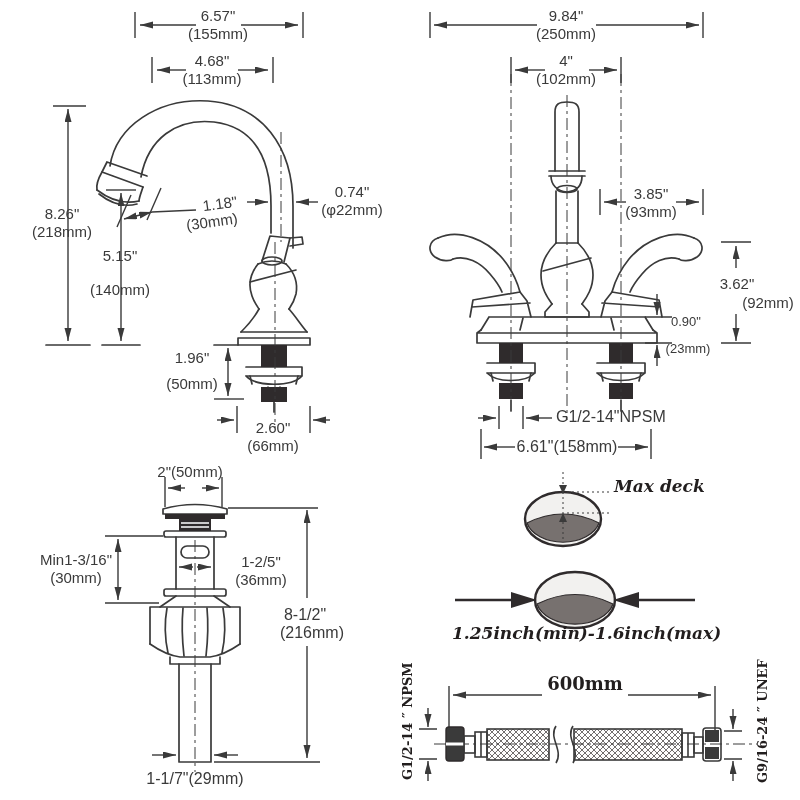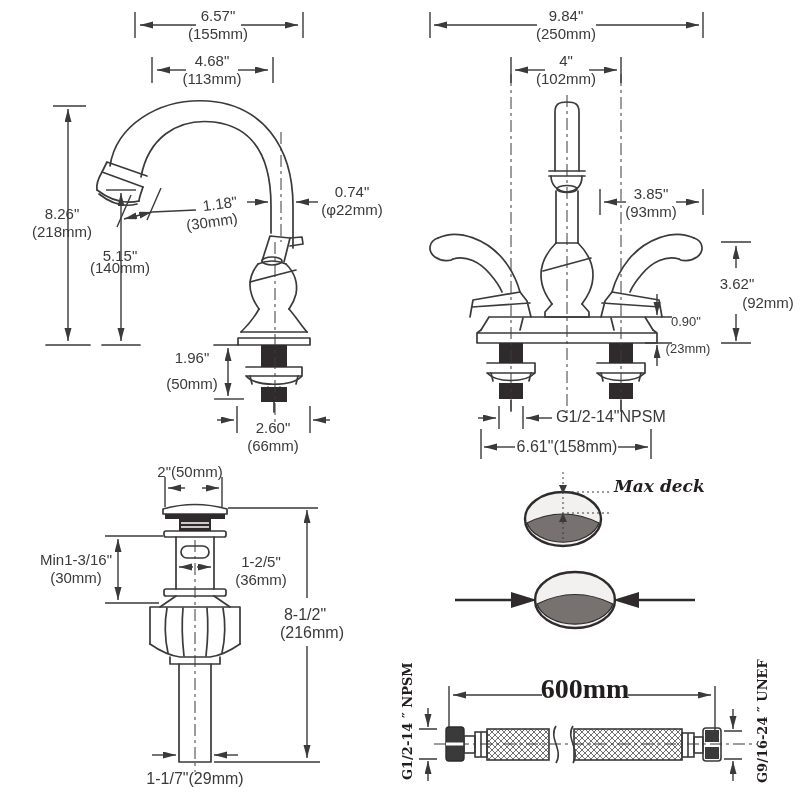--- a/index.html
+++ b/index.html
@@ -6,21 +6,21 @@
   .stage{position:relative;width:800px;height:800px;background:#ffffff;overflow:hidden;
          font-family:"Liberation Sans",sans-serif;}
   svg{position:absolute;left:0;top:0;}
   .lbl{position:absolute;white-space:nowrap;color:#3a3a3a;font-size:15px;line-height:1.1;}
   .c{width:120px;margin-left:-60px;text-align:center;}
   .sm{font-size:13px;}
   .lg{font-size:16px;}
   .tilt{transform:rotate(-8deg);}
   .serif{font-family:"DejaVu Serif",serif;font-weight:bold;color:#221e1e;}
   .fs17{font-size:17px;font-style:italic;}
-  .fs20{font-size:28px;font-family:Liberation Serif, serif;}
+  .fs20{font-size:18px;}
   .rot{width:170px;margin-left:-85px;text-align:center;transform:rotate(-90deg);font-size:13px;}
 </style>
 </head>
 <body>
 
 <div class="stage">
 
 <svg width="800" height="800" viewBox="0 0 800 800">
   <defs>
     <marker id="ae" markerUnits="userSpaceOnUse" markerWidth="14" markerHeight="9" refX="13" refY="3.5" orient="auto">
@@ -254,21 +254,21 @@
   </g>
 </svg>
 
 <div class="lbl c" style="left:218px;top:8px">6.57"</div>
 <div class="lbl c" style="left:218px;top:26px">(155mm)</div>
 <div class="lbl c" style="left:212px;top:53px">4.68"</div>
 <div class="lbl c" style="left:212px;top:71px">(113mm)</div>
 <div class="lbl c" style="left:62px;top:206px">8.26"</div>
 <div class="lbl c" style="left:62px;top:224px">(218mm)</div>
 <div class="lbl c" style="left:120px;top:248px">5.15"</div>
-<div class="lbl c" style="left:120px;top:260px">(140mm)</div>
+<div class="lbl c" style="left:120px;top:282px">(140mm)</div>
 <div class="lbl c tilt" style="left:220px;top:196px">1.18"</div>
 <div class="lbl c tilt" style="left:212px;top:214px">(30mm)</div>
 <div class="lbl c" style="left:352px;top:184px">0.74"</div>
 <div class="lbl c" style="left:352px;top:202px">(φ22mm)</div>
 <div class="lbl c" style="left:192px;top:350px">1.96"</div>
 <div class="lbl c" style="left:192px;top:376px">(50mm)</div>
 <div class="lbl c" style="left:273px;top:420px">2.60"</div>
 <div class="lbl c" style="left:273px;top:438px">(66mm)</div>
 
 <div class="lbl c" style="left:566px;top:8px">9.84"</div>
@@ -287,18 +287,19 @@
 <div class="lbl c" style="left:190px;top:464px">2"(50mm)</div>
 <div class="lbl c" style="left:76px;top:552px">Min1-3/16"</div>
 <div class="lbl c" style="left:76px;top:570px">(30mm)</div>
 <div class="lbl c" style="left:261px;top:554px">1-2/5"</div>
 <div class="lbl c" style="left:261px;top:572px">(36mm)</div>
 <div class="lbl c lg" style="left:305px;top:606px">8-1/2"</div>
 <div class="lbl c lg" style="left:312px;top:624px">(216mm)</div>
 <div class="lbl c lg" style="left:195px;top:770px">1-1/7"(29mm)</div>
 
 <div class="lbl serif fs17" style="left:614px;top:477px">Max deck</div>
+<div class="lbl serif fs17" style="left:452px;top:624px">1.25inch(min)-1.6inch(max)</div>
 
 <div class="lbl c serif fs20" style="left:585px;top:674px">600mm</div>
 <div class="lbl serif rot" style="left:408px;top:714px">G1/2-14 ″ NPSM</div>
 <div class="lbl serif rot" style="left:763px;top:714px">G9/16-24 ″ UNEF</div>
 
 </div>
 
 </body></html>

